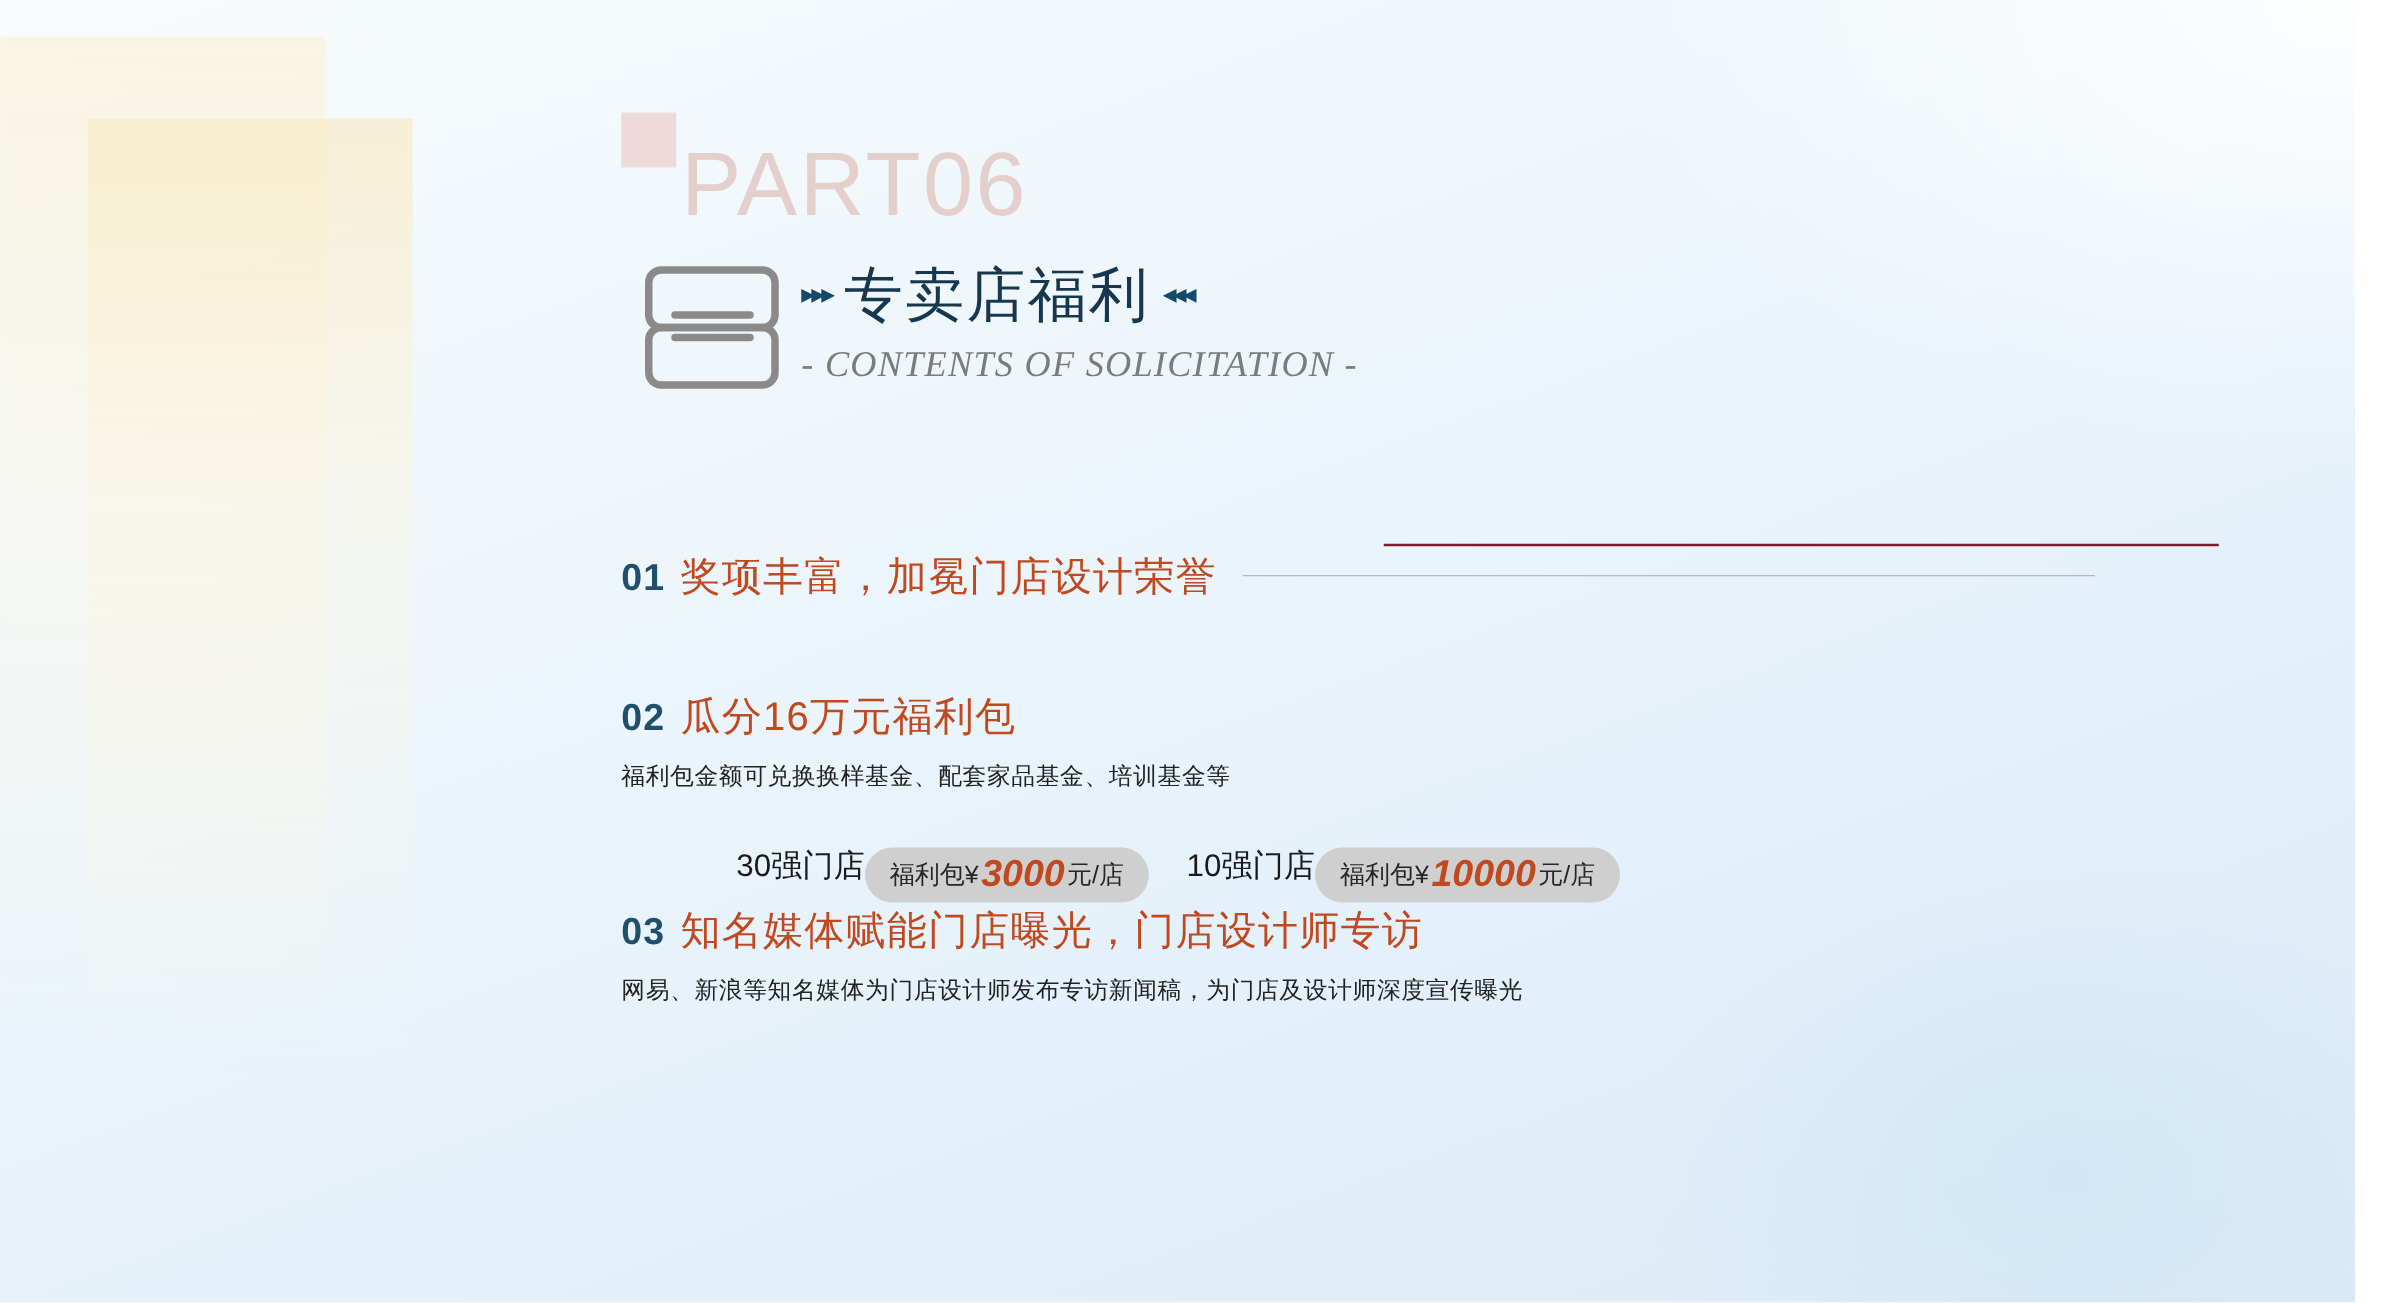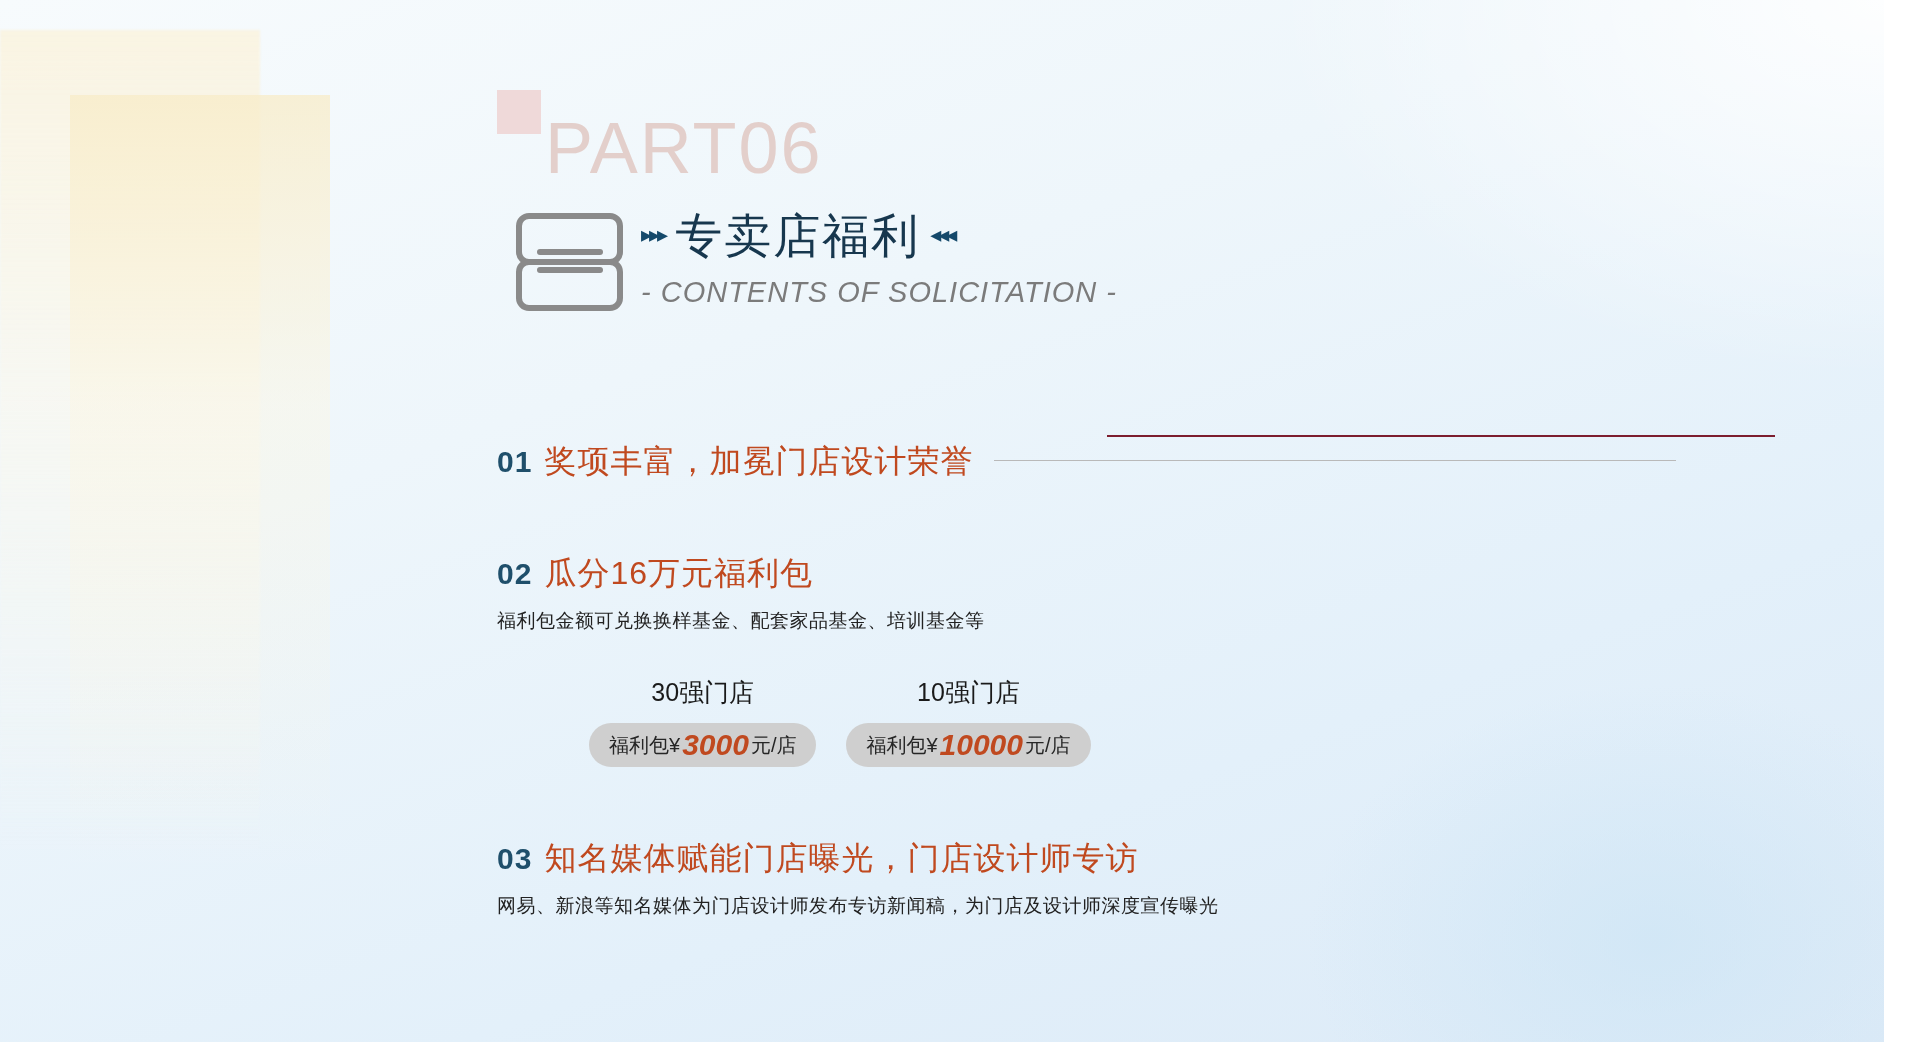--- a/index.html
+++ b/index.html
@@ -125,21 +125,21 @@
     letter-spacing: 2px;
     font-family: "Liberation Sans", sans-serif;
     line-height: 1;
   }
   .en-title {
     margin-top: 10px;
     font-size: 29px;
     color: #7b7b7b;
     font-style: italic;
     letter-spacing: 1px;
-    font-family: Liberation Sans, sans-serif;
+    font-family: Liberation Serif, serif;
   }
 
   .rule-dark {
     position: absolute;
     left: 610px;
     top: 345px;
     width: 668px;
     height: 2px;
     background: #7c1d2e;
   }
@@ -182,30 +182,30 @@
   }
   .sub-text {
     margin-top: 12px;
     font-size: 19px;
     color: #222222;
     letter-spacing: 0.5px;
     font-family: "Liberation Sans", sans-serif;
   }
 
   .item2 { margin-top: 68px; }
-  .item3 { margin-top: 70px; }
+  .item3 { }
 
   .pill-row {
     margin-top: 42px;
     display: flex;
     align-items: flex-start;
     gap: 30px;
     padding-left: 92px;
   }
-  .pill-group { display: flex; flex-direction: column; align-items: center; }
+  .pill-group { display: flex; flex-direction: row; align-items: center; }
   .pill-title {
     font-size: 25px;
     color: #1a1a1a;
     margin-bottom: 14px;
     font-family: "Liberation Sans", sans-serif;
   }
   .pill {
     background: #cfcfcf;
     border-radius: 22px;
     height: 44px;

